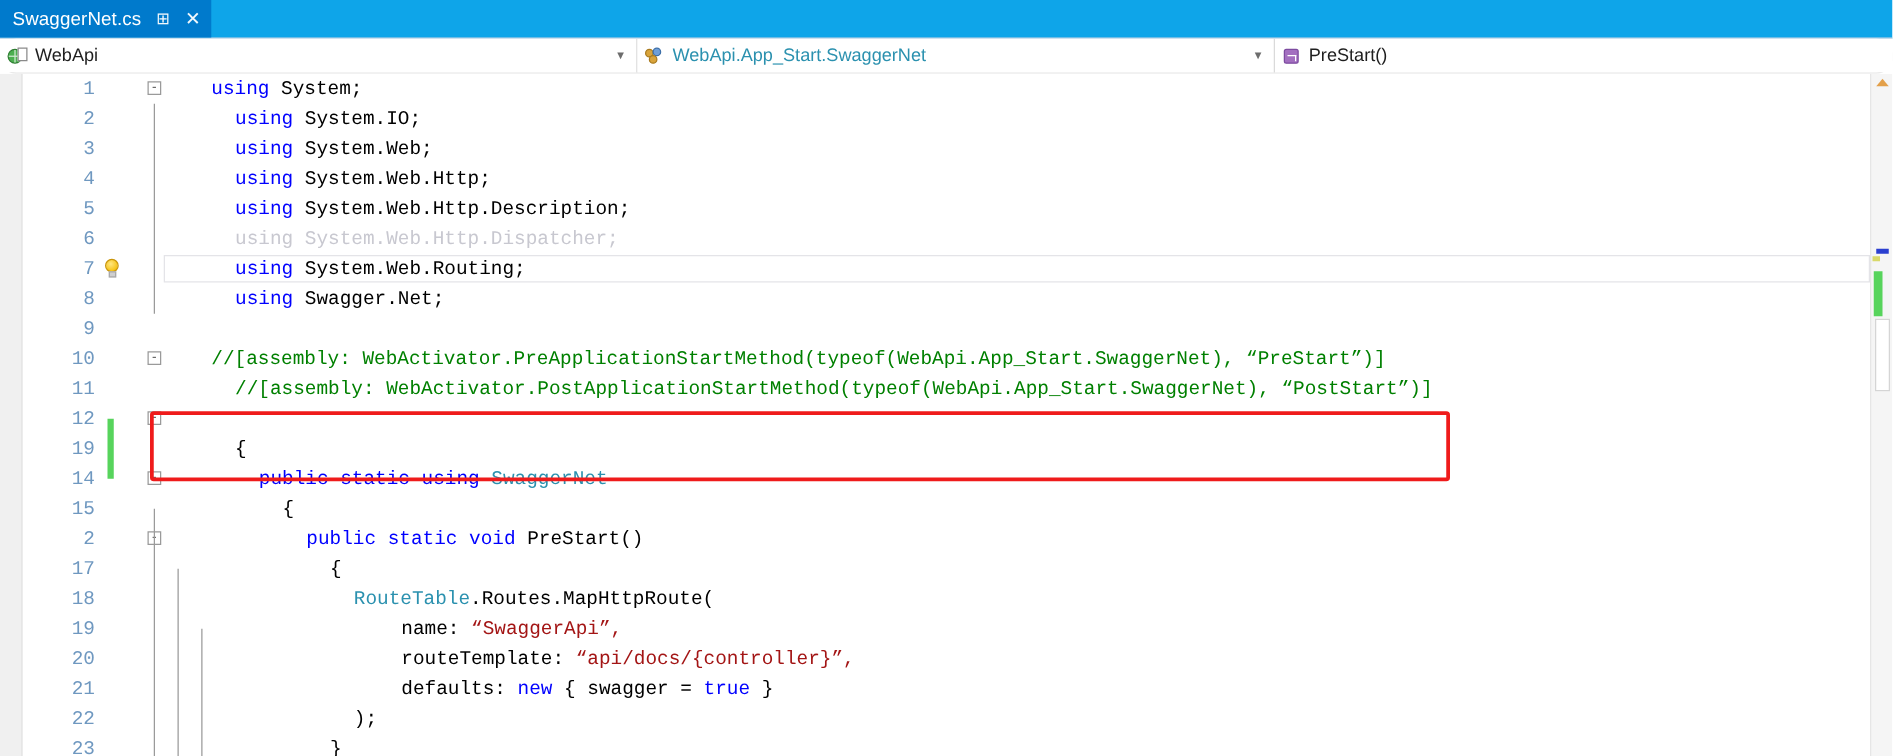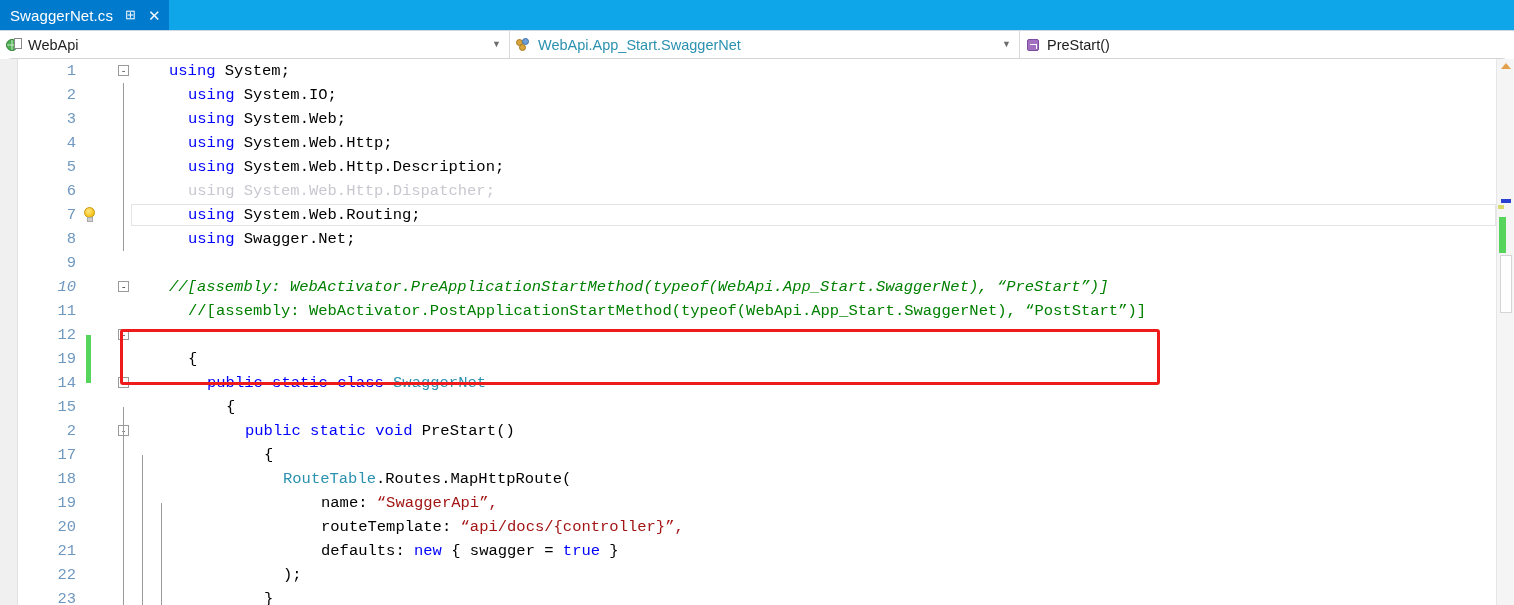--- a/index.html
+++ b/index.html
@@ -374,25 +374,25 @@
   <div class="code-area" id="code-area">
       <div class="line" style="top: 0px; position: absolute; left: 0px; right: 0px;"><span class="lnum">1</span><span class="fold" style="top: 6px;">-</span><span class="code" style="left: 113px;"><span class="kw">using</span><span class="plain"> System;</span></span></div>
       <div class="line" style="top: 24px; position: absolute; left: 0px; right: 0px;"><span class="lnum">2</span><span class="code" style="left: 132px;"><span class="kw">using</span><span class="plain"> System.IO;</span></span></div>
       <div class="line" style="top: 48px; position: absolute; left: 0px; right: 0px;"><span class="lnum">3</span><span class="code" style="left: 132px;"><span class="kw">using</span><span class="plain"> System.Web;</span></span></div>
       <div class="line" style="top: 72px; position: absolute; left: 0px; right: 0px;"><span class="lnum">4</span><span class="code" style="left: 132px;"><span class="kw">using</span><span class="plain"> System.Web.Http;</span></span></div>
       <div class="line" style="top: 96px; position: absolute; left: 0px; right: 0px;"><span class="lnum">5</span><span class="code" style="left: 132px;"><span class="kw">using</span><span class="plain"> System.Web.Http.Description;</span></span></div>
       <div class="line" style="top: 120px; position: absolute; left: 0px; right: 0px;"><span class="lnum">6</span><span class="code" style="left: 132px;"><span class="dim">using System.Web.Http.Dispatcher;</span></span></div>
       <div class="line" style="top: 144px; position: absolute; left: 0px; right: 0px;"><span class="lnum">7</span><span class="bulb"><span class="glass"></span><span class="base"></span></span><span class="code" style="left: 132px;"><span class="kw">using</span><span class="plain"> System.Web.Routing;</span></span><span class="curline" style="top: 1px;"></span></div>
       <div class="line" style="top: 168px; position: absolute; left: 0px; right: 0px;"><span class="lnum">8</span><span class="code" style="left: 132px;"><span class="kw">using</span><span class="plain"> Swagger.Net;</span></span></div>
       <div class="line" style="top: 192px; position: absolute; left: 0px; right: 0px;"><span class="lnum">9</span><span class="code" style="left: 113px;"></span></div>
-      <div class="line" style="top: 216px; position: absolute; left: 0px; right: 0px; font-style: italic;"><span class="lnum">10</span><span class="fold" style="top: 6px;">-</span><span class="code" style="left: 113px;"><span class="cmt">//[assembly: WebActivator.PreApplicationStartMethod(typeof(WebApi.App_Start.SwaggerNet), “PreStart”)]</span></span></div>
+      <div class="line" style="top: 216px; position: absolute; left: 0px; right: 0px;"><span class="lnum">10</span><span class="fold" style="top: 6px;">-</span><span class="code" style="left: 113px;"><span class="cmt">//[assembly: WebActivator.PreApplicationStartMethod(typeof(WebApi.App_Start.SwaggerNet), “PreStart”)]</span></span></div>
       <div class="line" style="top: 240px; position: absolute; left: 0px; right: 0px;"><span class="lnum">11</span><span class="code" style="left: 132px;"><span class="cmt">//[assembly: WebActivator.PostApplicationStartMethod(typeof(WebApi.App_Start.SwaggerNet), “PostStart”)]</span></span></div>
       <div class="line" style="top: 264px; position: absolute; left: 0px; right: 0px;"><span class="lnum">12</span><span class="fold" style="top: 6px;">-</span></div>
       <div class="line" style="top: 288px; position: absolute; left: 0px; right: 0px;"><span class="lnum">19</span><span class="code" style="left: 132px;"><span class="plain">{</span></span></div>
-      <div class="line" style="top: 312px; position: absolute; left: 0px; right: 0px;"><span class="lnum">14</span><span class="fold" style="top: 6px;">-</span><span class="code" style="left: 151px;"><span class="kw">public static class </span><span class="type">SwaggerNet</span></span></div>
+      <div class="line" style="top: 312px; position: absolute; left: 0px; right: 0px;"><span class="lnum">14</span><span class="fold" style="top: 6px;">-</span><span class="code" style="left: 151px;"><span class="kw">public static using </span><span class="type">SwaggerNet</span></span></div>
       <div class="line" style="top: 336px; position: absolute; left: 0px; right: 0px;"><span class="lnum">15</span><span class="code" style="left: 170px;"><span class="plain">{</span></span></div>
       <div class="line" style="top: 360px; position: absolute; left: 0px; right: 0px;"><span class="lnum">2</span><span class="fold" style="top: 6px;">-</span><span class="code" style="left: 189px;"><span class="kw">public static void </span><span class="plain">PreStart()</span></span></div>
       <div class="line" style="top: 384px; position: absolute; left: 0px; right: 0px;"><span class="lnum">17</span><span class="code" style="left: 208px;"><span class="plain">{</span></span></div>
       <div class="line" style="top: 408px; position: absolute; left: 0px; right: 0px;"><span class="lnum">18</span><span class="code" style="left: 227px;"><span class="type">RouteTable</span><span class="plain">.Routes.MapHttpRoute(</span></span></div>
       <div class="line" style="top: 432px; position: absolute; left: 0px; right: 0px;"><span class="lnum">19</span><span class="code" style="left: 265px;"><span class="plain">name: </span><span class="str">“SwaggerApi”,</span></span></div>
       <div class="line" style="top: 456px; position: absolute; left: 0px; right: 0px;"><span class="lnum">20</span><span class="code" style="left: 265px;"><span class="plain">routeTemplate: </span><span class="str">“api/docs/{controller}”,</span></span></div>
       <div class="line" style="top: 480px; position: absolute; left: 0px; right: 0px;"><span class="lnum">21</span><span class="code" style="left: 265px;"><span class="plain">defaults: </span><span class="kw">new</span><span class="plain"> { swagger = </span><span class="kw">true</span><span class="plain"> }</span></span></div>
       <div class="line" style="top: 504px; position: absolute; left: 0px; right: 0px;"><span class="lnum">22</span><span class="code" style="left: 227px;"><span class="plain">);</span></span></div>
       <div class="line" style="top: 528px; position: absolute; left: 0px; right: 0px;"><span class="lnum">23</span><span class="code" style="left: 208px;"><span class="plain">}</span></span></div>
       <div class="indent-guide" style="left: 105px; top: 24px; height: 168px; background: rgb(154, 154, 154);"></div>

